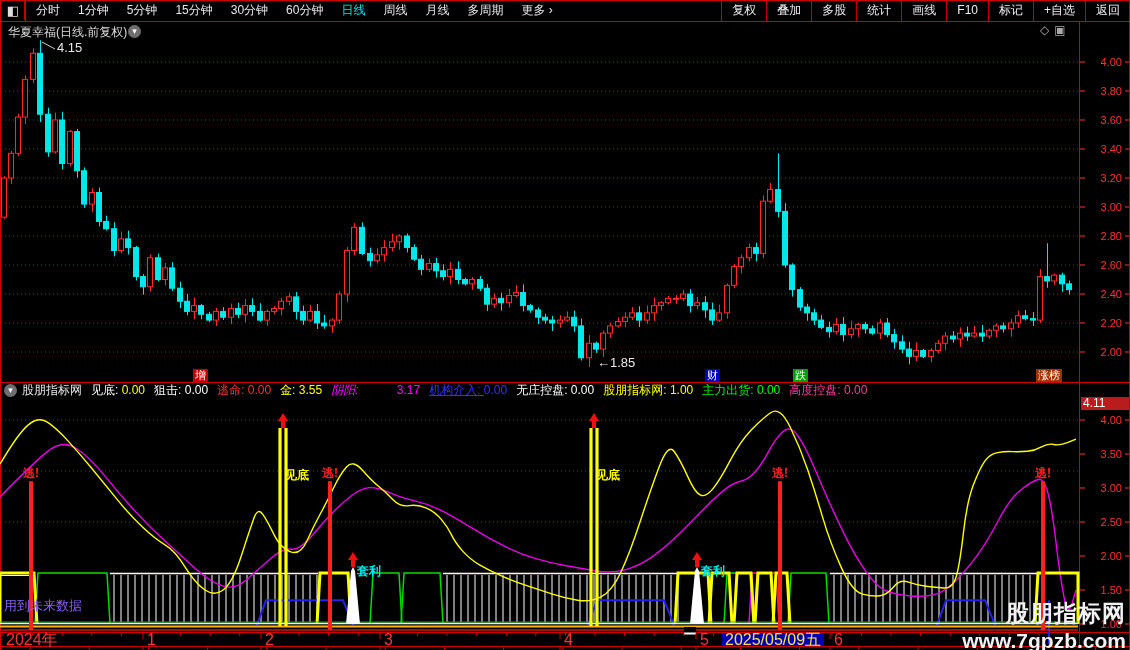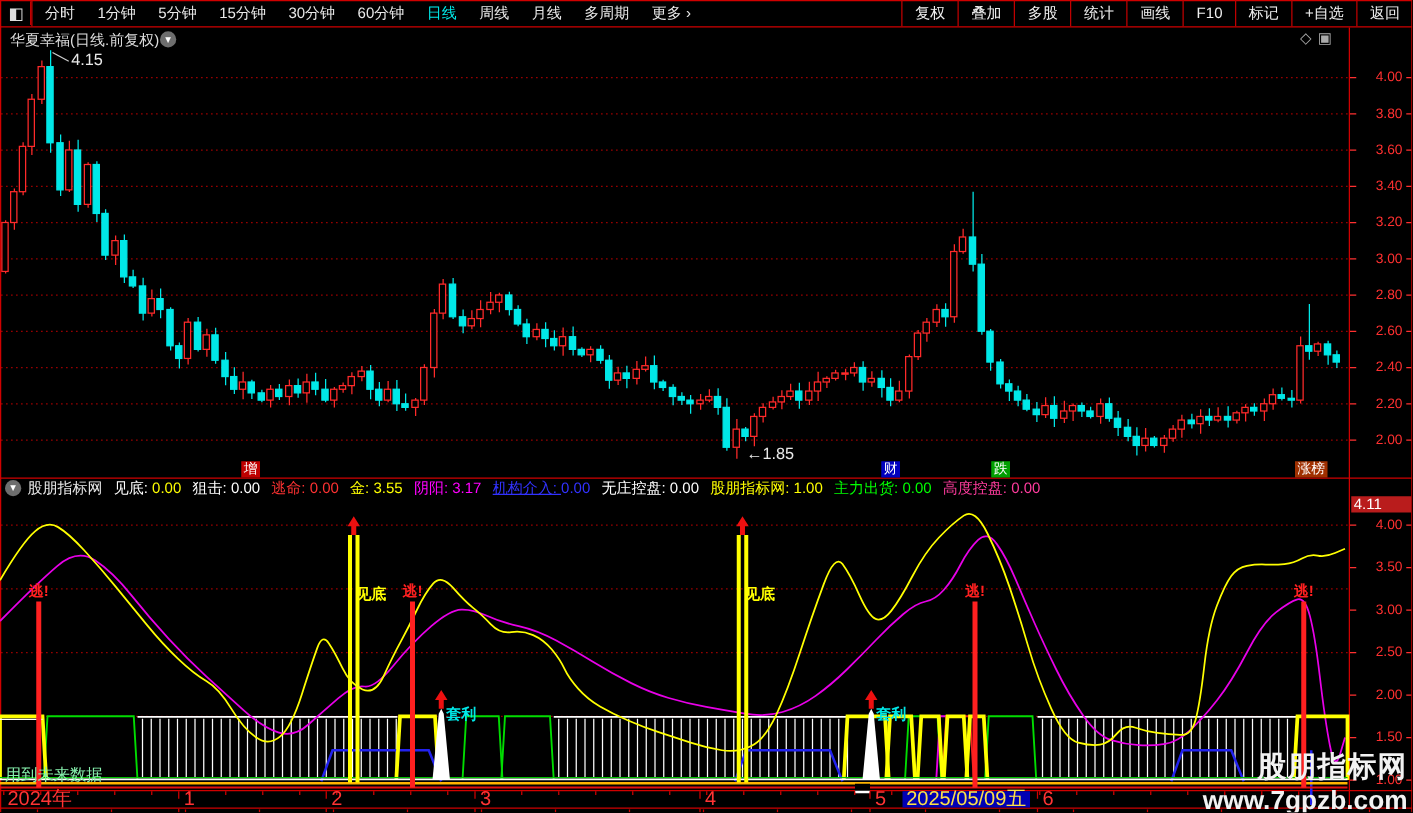--- a/index.html
+++ b/index.html
@@ -35,21 +35,21 @@
   #axis-top{top:22px;height:360px;}
   #axis-bottom{top:383px;height:264px;}
   .atick{position:absolute;right:8px;}
   #cur{position:absolute;left:1px;top:14px;width:46px;height:13px;background:#b91c1c;color:#fff;
        font-size:12px;line-height:13px;padding-left:2px;}
   
   #dates{left:0;top:633px;width:1078px;height:13px;color:#ff3434;font-size:16px;}
   #dates span{position:absolute;top:0;line-height:13px;}
   #date-hl{background:#0000b4;color:#fde047;padding:0 3px;}
   
-  #note{left:4px;top:611px;color:#86efac;font-size:13px;}
+  #note{left:4px;top:597px;color:#8b5cf6;font-size:13px;}
   #wm{right:4px;top:598px;text-align:right;color:#f2f2f2;z-index:3;}
   #wm .l1{font-size:23px;font-weight:bold;letter-spacing:1px;}
   #wm .l2{font-size:21px;font-weight:bold;}
 </style>
 </head>
 <body>
 
 <div id="app">
   <svg id="chart-canvas" width="1130" height="650">
       <line x1="0.5" y1="0" x2="0.5" y2="650" stroke="#d00000" stroke-width="1"></line>
@@ -667,21 +667,21 @@
     </div>
 
   <div id="ind-header" class="ovl">
     <span id="ind-icon" class="circ">▾</span>
     <span id="ind-fields">
         <span style="color: rgb(232, 232, 232);">股朋指标网</span>
         <span><b style="color: rgb(255, 255, 255);">见底: </b><b style="color: rgb(255, 255, 0);">0.00</b></span>
         <span><b style="color: rgb(255, 255, 255);">狙击: </b><b style="color: rgb(255, 255, 255);">0.00</b></span>
         <span><b style="color: rgb(255, 50, 50);">逃命: </b><b style="color: rgb(255, 50, 50);">0.00</b></span>
         <span><b style="color: rgb(255, 255, 0);">金: </b><b style="color: rgb(255, 255, 0);">3.55</b></span>
-        <span><b style="color: rgb(255, 0, 255);">阴阳: </b><b style="color: rgb(255, 0, 255);">3.17</b></span>
+        <span><b style="color: rgb(255, 0, 255); font-style: italic;">阴阳: </b><b style="color: rgb(255, 0, 255); margin-left: 35px;">3.17</b></span>
         <span><b style="color: rgb(50, 50, 255); text-decoration: underline;">机构介入: </b><b style="color: rgb(50, 50, 255);">0.00</b></span>
         <span><b style="color: rgb(255, 255, 255);">无庄控盘: </b><b style="color: rgb(255, 255, 255);">0.00</b></span>
         <span><b style="color: rgb(255, 255, 0);">股朋指标网: </b><b style="color: rgb(255, 255, 0);">1.00</b></span>
         <span><b style="color: rgb(0, 255, 0);">主力出货: </b><b style="color: rgb(0, 255, 0);">0.00</b></span>
         <span><b style="color: rgb(255, 60, 158);">高度控盘: </b><b style="color: rgb(255, 60, 158);">0.00</b></span>
       </span>
   </div>
 
   <div id="axis-top" class="ovl">
       <div class="atick" style="top: 34px;">4.00</div>

